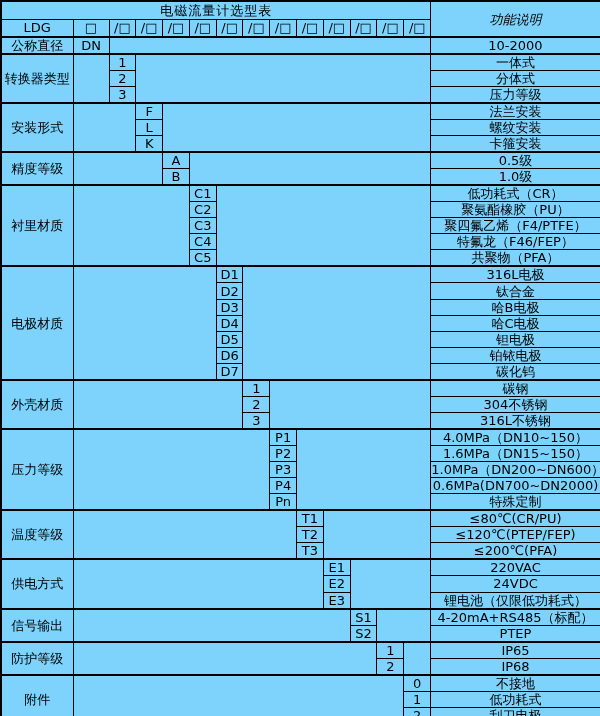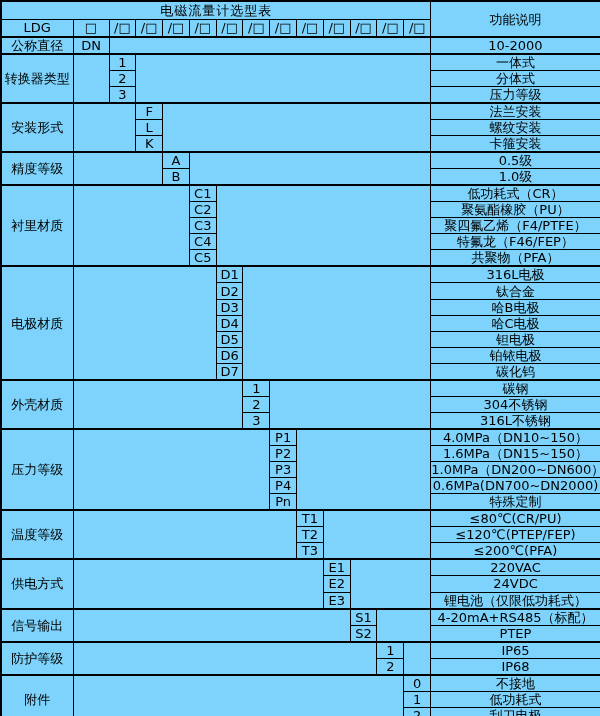--- a/index.html
+++ b/index.html
@@ -20,21 +20,21 @@
     font-size:13px;
     line-height:15px;
     white-space:nowrap;
     overflow:hidden;
     box-sizing:border-box;
   }
   tr.hdr{height:18px;}
   tr.row{height:16.1px;}
   tr.blk > td{border-top:2px solid #000;}
   td.title{font-size:13px;letter-spacing:1px;}
-  td.fnhdr{font-size:14px;}
+  td.fnhdr{font-size:14px;font-style:italic;}
   td.lbl{font-size:13px;}
   td.code{font-size:12px;margin-top:36px;}
   td.fn{font-size:13px;}
   td.left{text-align:left;padding-left:2px;}
   td.ldg{text-align:left;padding-left:12px;}
   td.box{font-size:13px;}
 </style>
 </head>
 <body>
 

